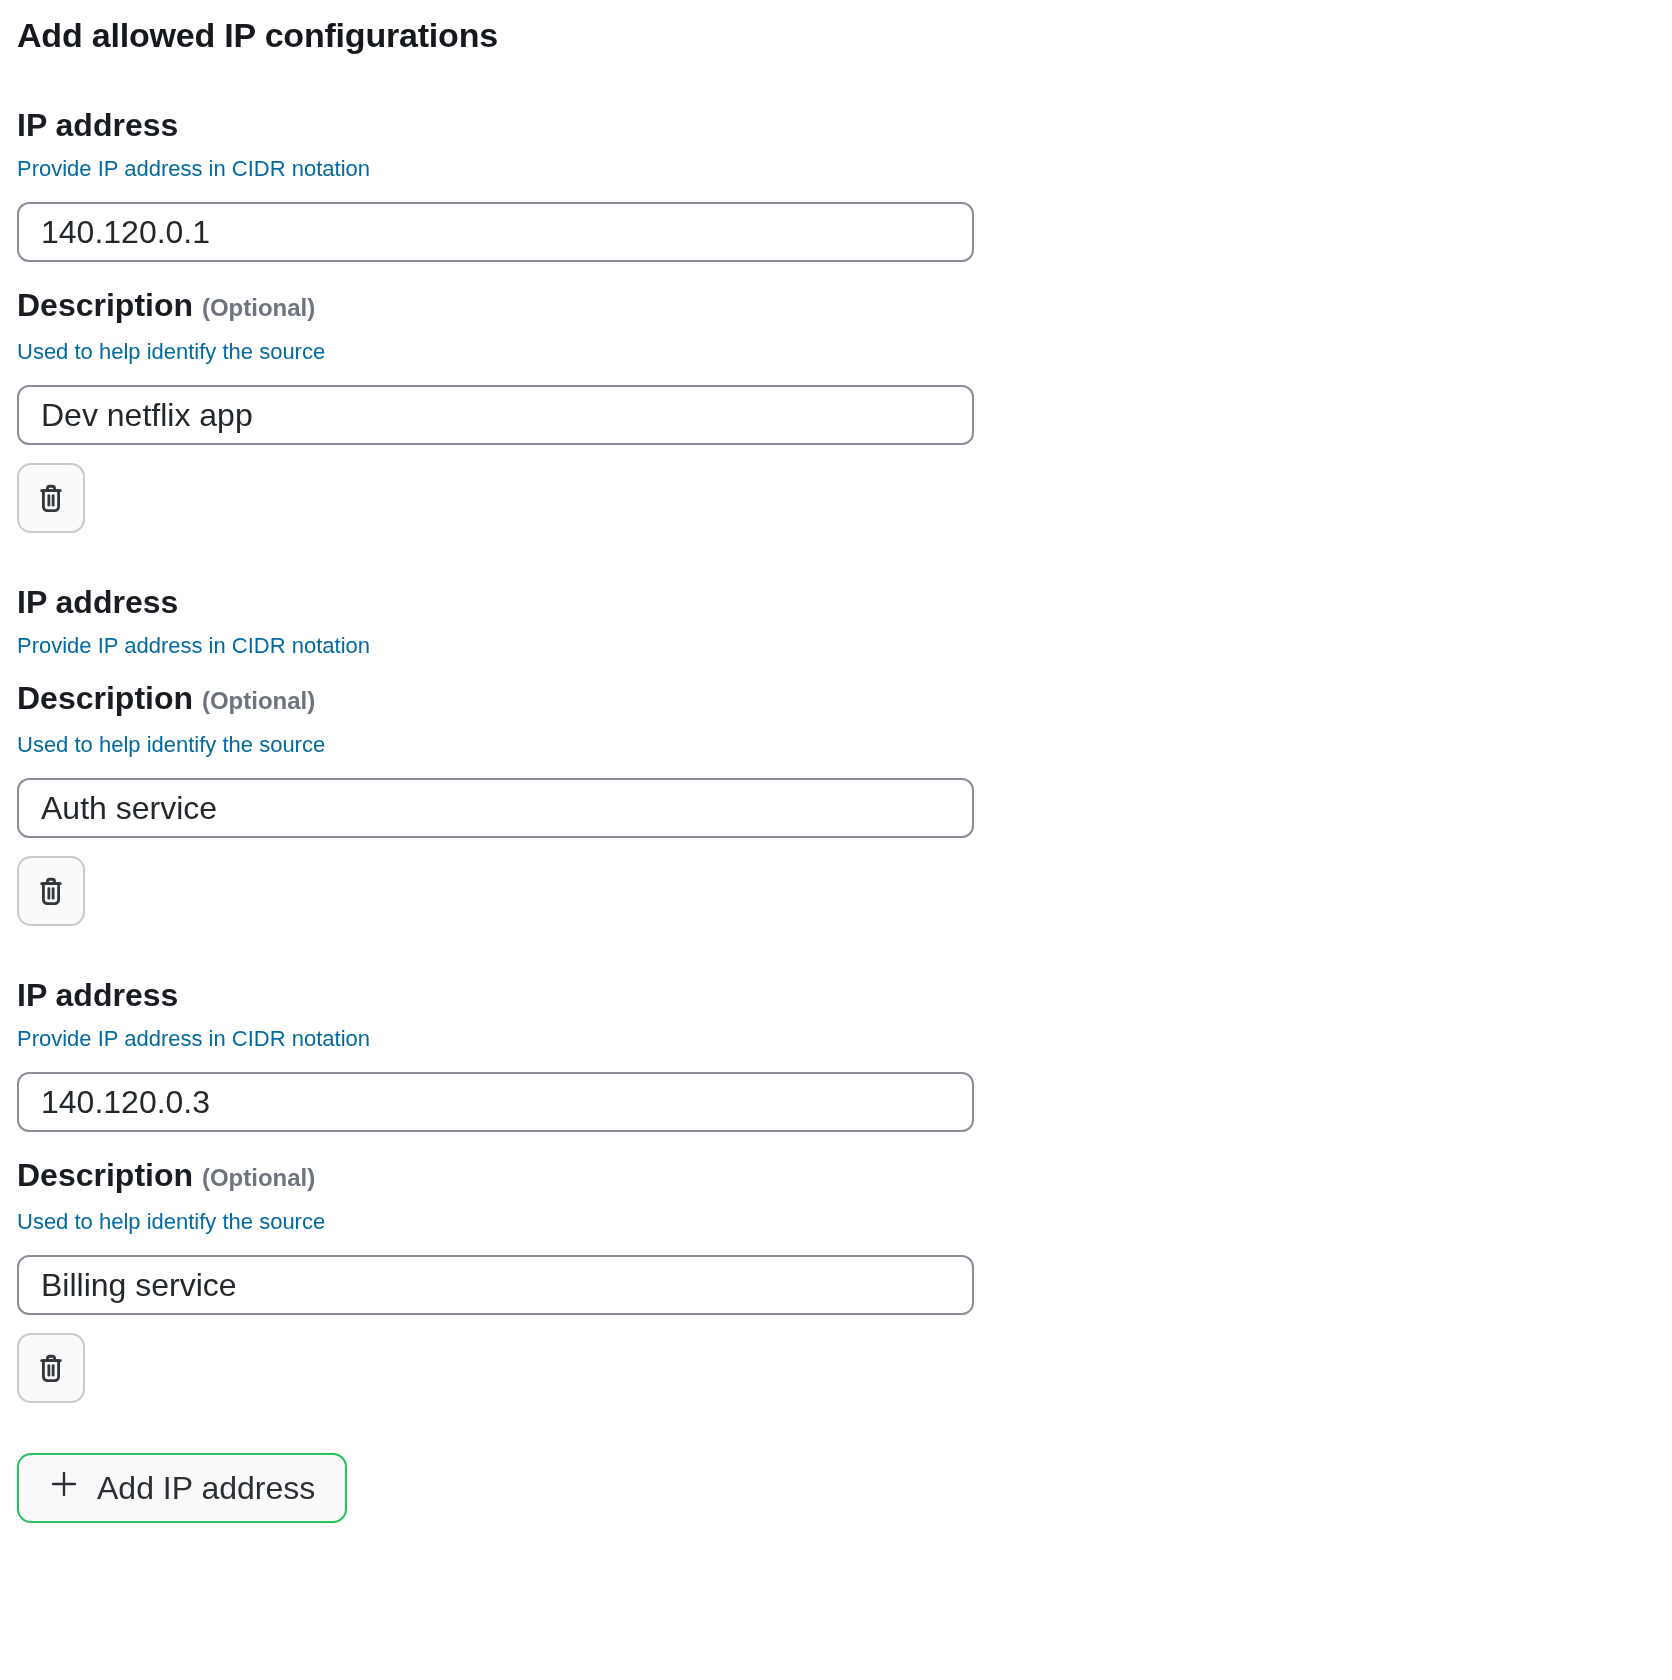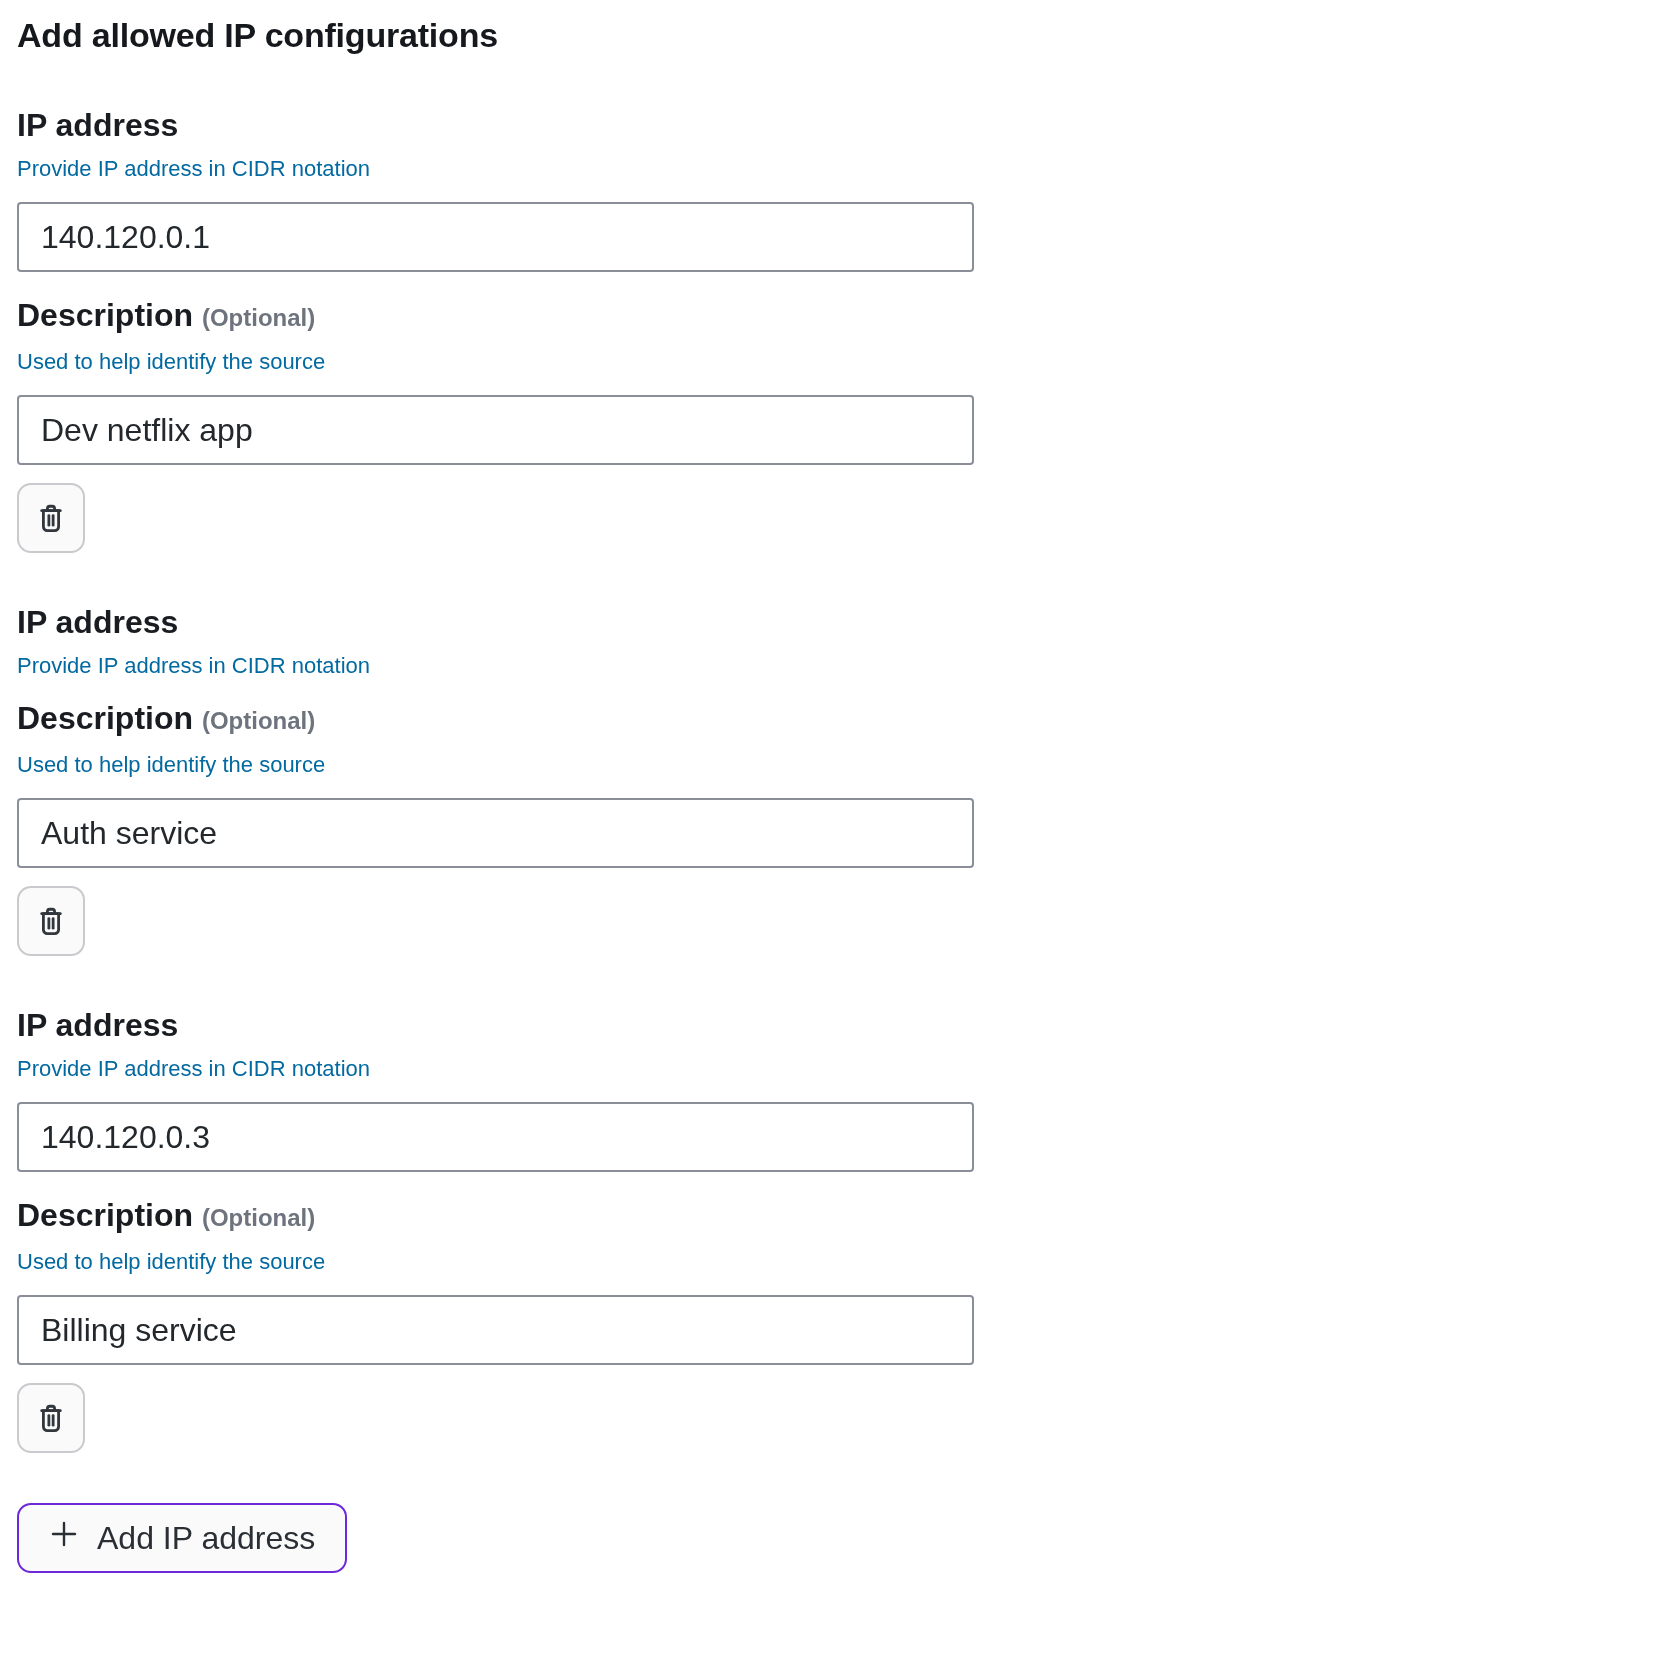--- a/index.html
+++ b/index.html
@@ -42,24 +42,24 @@
   }
   .field-helper {
     font-size: 22px;
     line-height: 38px;
     color: #0369a1;
     margin: 0 0 14px 0;
   }
   .text-input {
     display: block;
     width: 957px;
-    height: 70px;
+    height: 60px;
     box-sizing: border-box;
     border: 2px solid #8a8e98;
-    border-radius: 4px;
+    border-radius: 12px;
     background: #ffffff;
     font-family: inherit;
     font-size: 32px;
     color: #23282d;
     padding: 0 22px;
     margin: 0 0 24px 0;
     outline: none;
   }
   .text-input.desc-input {
     margin-bottom: 18px;
@@ -80,21 +80,21 @@
   }
   .icon-button svg {
     display: block;
   }
   .add-button {
     display: inline-flex;
     align-items: center;
     gap: 18px;
     height: 70px;
     box-sizing: border-box;
-    border: 2px solid #6d28d9;
+    border: 2px solid #22c55e;
     border-radius: 14px;
     background: #fafafa;
     padding: 0 30px;
     margin: 0;
     font-family: inherit;
     font-size: 32px;
     color: #2a2f35;
     cursor: pointer;
   }
   .add-button .plus {

